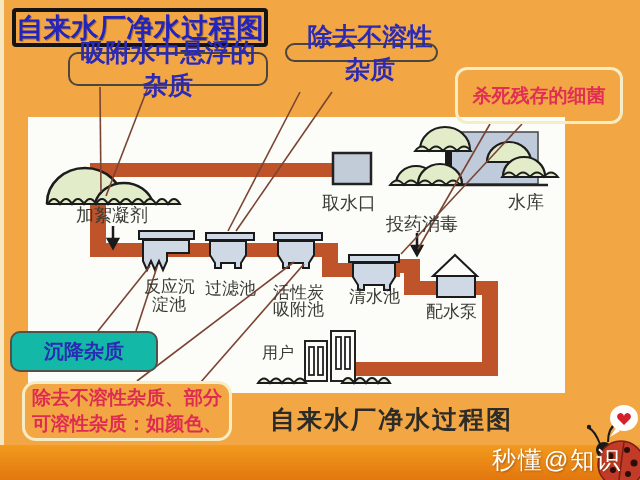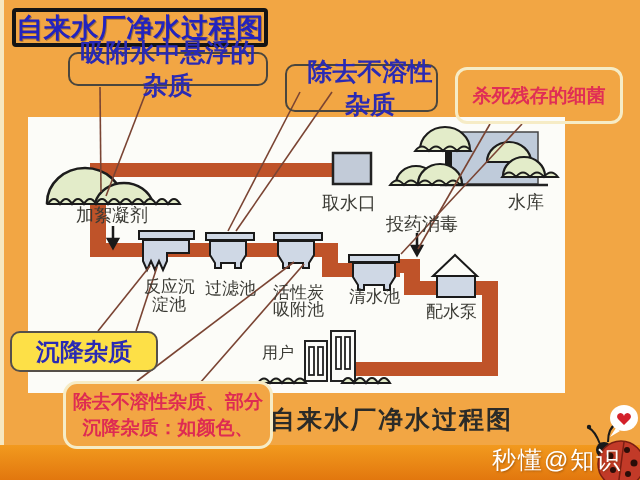--- a/index.html
+++ b/index.html
@@ -12,30 +12,30 @@
   svg.overlay{position:absolute;left:0;top:0;width:640px;height:480px;z-index:3;pointer-events:none;}
   .dlabel{font-family:"Liberation Serif",serif;fill:#3B3B35;}
   .box{position:absolute;z-index:4;display:flex;align-items:center;justify-content:center;
        text-align:center;box-sizing:border-box;}
   .title-box{left:12px;top:8px;width:256px;height:39px;border:4px solid #141414;border-radius:4px;
        color:#2323BE;font-size:27px;font-weight:bold;letter-spacing:.5px;
        text-shadow:1px 1px 0 rgba(20,20,20,.35);}
   .callout-dark{border:2px solid #4A463E;border-radius:10px;color:#2A2AB4;
        font-size:25px;font-weight:bold;}
   .adsorb{left:68px;top:52px;width:200px;height:34px;}
-  .insoluble{left:285px;top:64px;width:153px;height:48px;padding-left:17px;}
+  .insoluble{left:285px;top:43px;width:153px;height:19px;padding-left:17px;}
   .kill{left:455px;top:67px;width:168px;height:57px;border:3px solid #F6ECC6;border-radius:12px;
        flex-direction:column;line-height:24px;font-weight:bold;text-align:center;}
   .kill .l1{color:#E02E55;font-size:19px;}
   .kill .l2{color:#93278F;font-size:18px;}
-  .settle{left:10px;top:331px;width:148px;height:41px;background:#fde047;
-       border:2px solid #55504A;border-radius:10px;color:#2A2AB4;font-size:24px;font-weight:bold;}
-  .carbon-note{left:22px;top:381px;width:210px;height:68px;background:#F2A644;
+  .settle{left:10px;top:331px;width:148px;height:41px;background:#14b8a6;
+       border:2px solid #55504A;border-radius:10px;color:#2A2AB4;font-size:20px;font-weight:bold;}
+  .carbon-note{left:22px;top:381px;width:210px;height:60px;background:#F2A644;
        border:3px solid #F6ECC6;border-radius:14px;flex-direction:column;
-       color:#DE2B52;font-size:19px;font-weight:bold;line-height:26px;text-align:left;margin-left:41px;}
+       color:#DE2B52;font-size:19px;font-weight:bold;line-height:26px;text-align:left;}
   .caption{position:absolute;left:270px;top:403px;z-index:4;color:#2B2B28;
        font-family:"Liberation Serif",serif;font-size:25px;font-weight:600;letter-spacing:2px;}
   .watermark{position:absolute;left:492px;top:444px;z-index:5;color:#FFFFFF;
        font-size:24px;font-weight:normal;letter-spacing:2px;
        text-shadow:1px 1px 2px rgba(120,60,0,.55);}
 </style>
 </head>
 <body>
 
 <div class="band-bottom"></div>
@@ -173,17 +173,17 @@
 <div class="box title-box">自来水厂净水过程图</div>
 
 <div class="box callout-dark adsorb">吸附水中悬浮的杂质</div>
 <div class="box callout-dark insoluble">除去不溶性杂质</div>
 <div class="box kill">
   <div class="l1">杀死残存的细菌</div>
 </div>
 <div class="box settle">沉降杂质</div>
 <div class="box carbon-note">
   <div>除去不溶性杂质、部分</div>
-  <div>沉降杂质：如颜色、</div>
+  <div>可溶性杂质：如颜色、</div>
 </div>
 
 <div class="caption">自来水厂净水过程图</div>
 <div class="watermark">秒懂@知识</div>
 
 </body></html>

